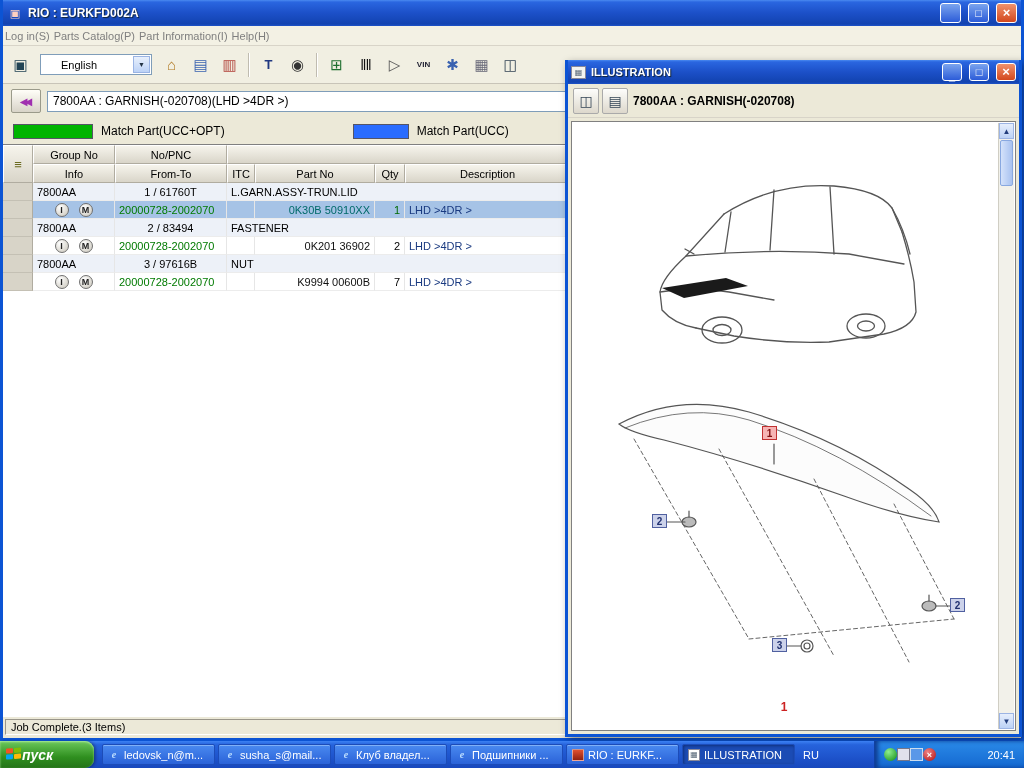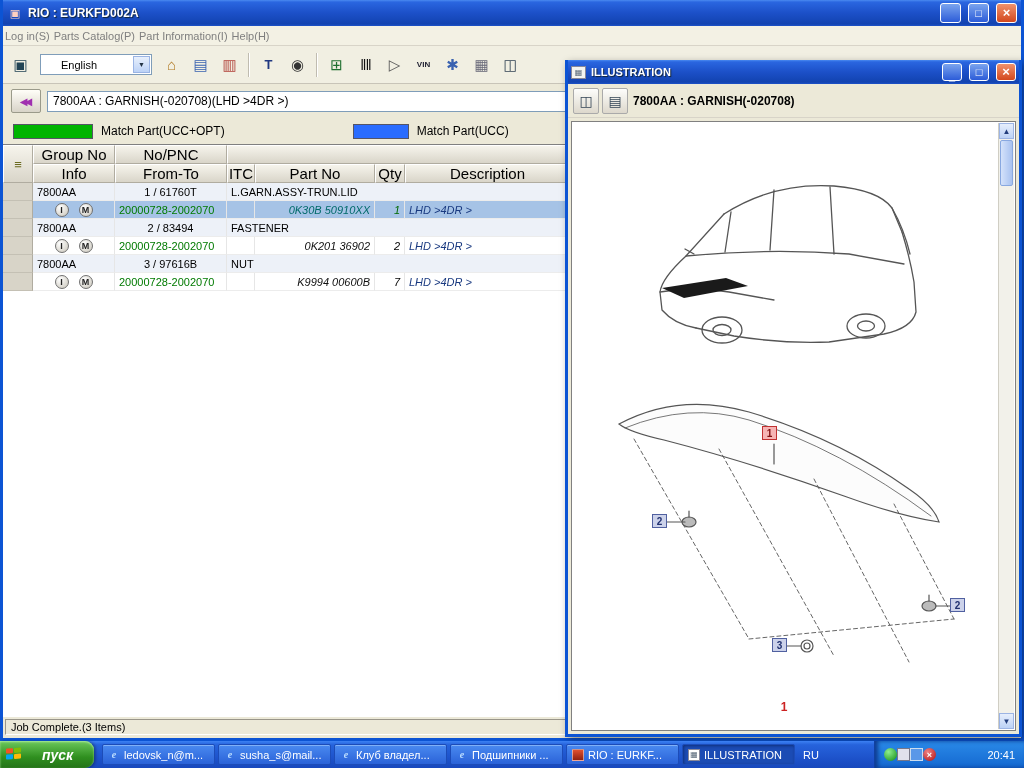--- a/index.html
+++ b/index.html
@@ -53,38 +53,38 @@
   .sw-green { width:80px; background:#00b400; }
   .sw-blue  { width:56px; background:#2a6cff; margin-left:120px; }
   .sw-gray  { width:80px; background:#909090; margin-left:92px; }
   .legend-label { font-size:12px; }
 
   
   .tbl { flex:1; display:flex; flex-direction:column; border-top:1px solid #808080; background:#fff; overflow:hidden; }
   .grid { display:grid; grid-template-columns:30px 82px 112px 28px 120px 30px 165px 1fr; }
   .hdr { grid-template-rows:19px 19px; }
   .h-cell { background:linear-gradient(#f6f4ec,#d9d5c9); border:1px solid; border-color:#fff #b0aca0 #b0aca0 #fff;
-    display:flex; align-items:center; justify-content:center; font-size:15px; }
+    display:flex; align-items:center; justify-content:center; font-size:11px; }
   .h-gutter { grid-row:1/3; color:#6b6b20; font-size:13px; }
   .h-merged { grid-column:4/9; }
   .row { grid-template-rows:18px; }
   .cell { display:flex; align-items:center; padding:0 4px; font-size:11px; border-right:1px solid #e6e6e6;
     border-bottom:1px solid #ececec; overflow:hidden; white-space:nowrap; }
   .gutter { background:#d8d4c8; border-right:1px solid #b0aca0; border-bottom:1px solid #c4c0b4; }
   .row-group .cell:not(.gutter) { background:#edf1f8; }
   .row-part .cell:not(.gutter) { background:#fff; }
   .row-part.sel .cell:not(.gutter) { background:#a6c3e6; }
   .c-center { justify-content:center; }
-  .c-right { justify-content:flex-end;font-style:italic; }
+  .c-right { justify-content:flex-end; }
   .part-name { grid-column:4/9; }
   .from-to { color:#007a00; }
   .part-no { color:#101010; }
   .sel .part-no { color:#006a6a; }
   .sel .qty-v { color:#006a00; }
-  .desc { color:#1a3a80;font-style:italic; }
+  .desc { color:#1a3a80; }
   .info-cell { gap:10px; justify-content:center; }
   .info-ic { width:14px; height:14px; border-radius:50%; flex:0 0 14px;
     background:radial-gradient(circle at 35% 30%,#ffffff,#c8c4b8); border:1px solid #707070;
     font-size:9px; font-weight:bold; color:#222; display:flex; align-items:center; justify-content:center; }
   .tbl-filler { flex:1; background:#fff; }
 
   .statusbar { height:22px; flex:0 0 22px; background:#ece9d8; border-top:1px solid #fff; padding:2px; }
   .status-panel { height:16px; border:1px solid; border-color:#9a968a #fff #fff #9a968a;
     display:flex; align-items:center; padding:0 5px; font-size:11px; }
 
@@ -118,21 +118,21 @@
     border:1px solid #9cb4e4; color:#223d7c; font-size:8px; display:flex; align-items:center; justify-content:center; }
   .sb-btn.up { top:0; } .sb-btn.down { bottom:0; }
   .sb-thumb { position:absolute; top:17px; left:1px; right:1px; height:46px;
     background:linear-gradient(90deg,#d4e2fa,#a8c2f0); border:1px solid #88a8e0; border-radius:2px; }
 
   
   .taskbar { position:absolute; left:0; bottom:0; width:1024px; height:27px; z-index:50;
     display:flex; align-items:stretch;
     background:linear-gradient(#3c81f3 0%,#2663dc 14%,#1c50c8 70%,#1848bc 100%); }
   .start-btn { flex:0 0 94px; background:linear-gradient(#6cc85c,#2f8f1f 60%,#247418);
-    border-radius:0 9px 9px 0; display:flex; align-items:center; gap:20px; padding:0 12px 0 6px;
+    border-radius:0 9px 9px 0; display:flex; align-items:center; gap:0; padding:0 12px 0 6px;
     color:#fff; font-weight:bold; font-style:italic; font-size:14px;
     box-shadow:inset 0 1px 2px #aae89a, 2px 0 3px rgba(0,0,0,.3); margin-right:8px; }
   .winflag { width:16px; height:13px; display:grid; grid-template-columns:7px 7px; grid-template-rows:5px 5px;
     gap:1px; transform:skewY(-4deg); }
   .winflag i { border-radius:1px; }
   .wf1{background:#f35325}.wf2{background:#81bc06}.wf3{background:#05a6f0}.wf4{background:#ffba08}
   .task-btn { flex:0 0 113px; height:21px; margin:3px 3px 0 0; border-radius:2px;
     background:linear-gradient(#4a8af0,#2a62d8); border:1px solid #1c4cb8;
     box-shadow:inset 0 1px 0 #7fb0f8; color:#fff; font-size:11px; display:flex; align-items:center;
     gap:4px; padding:0 5px; overflow:hidden; white-space:nowrap; }

